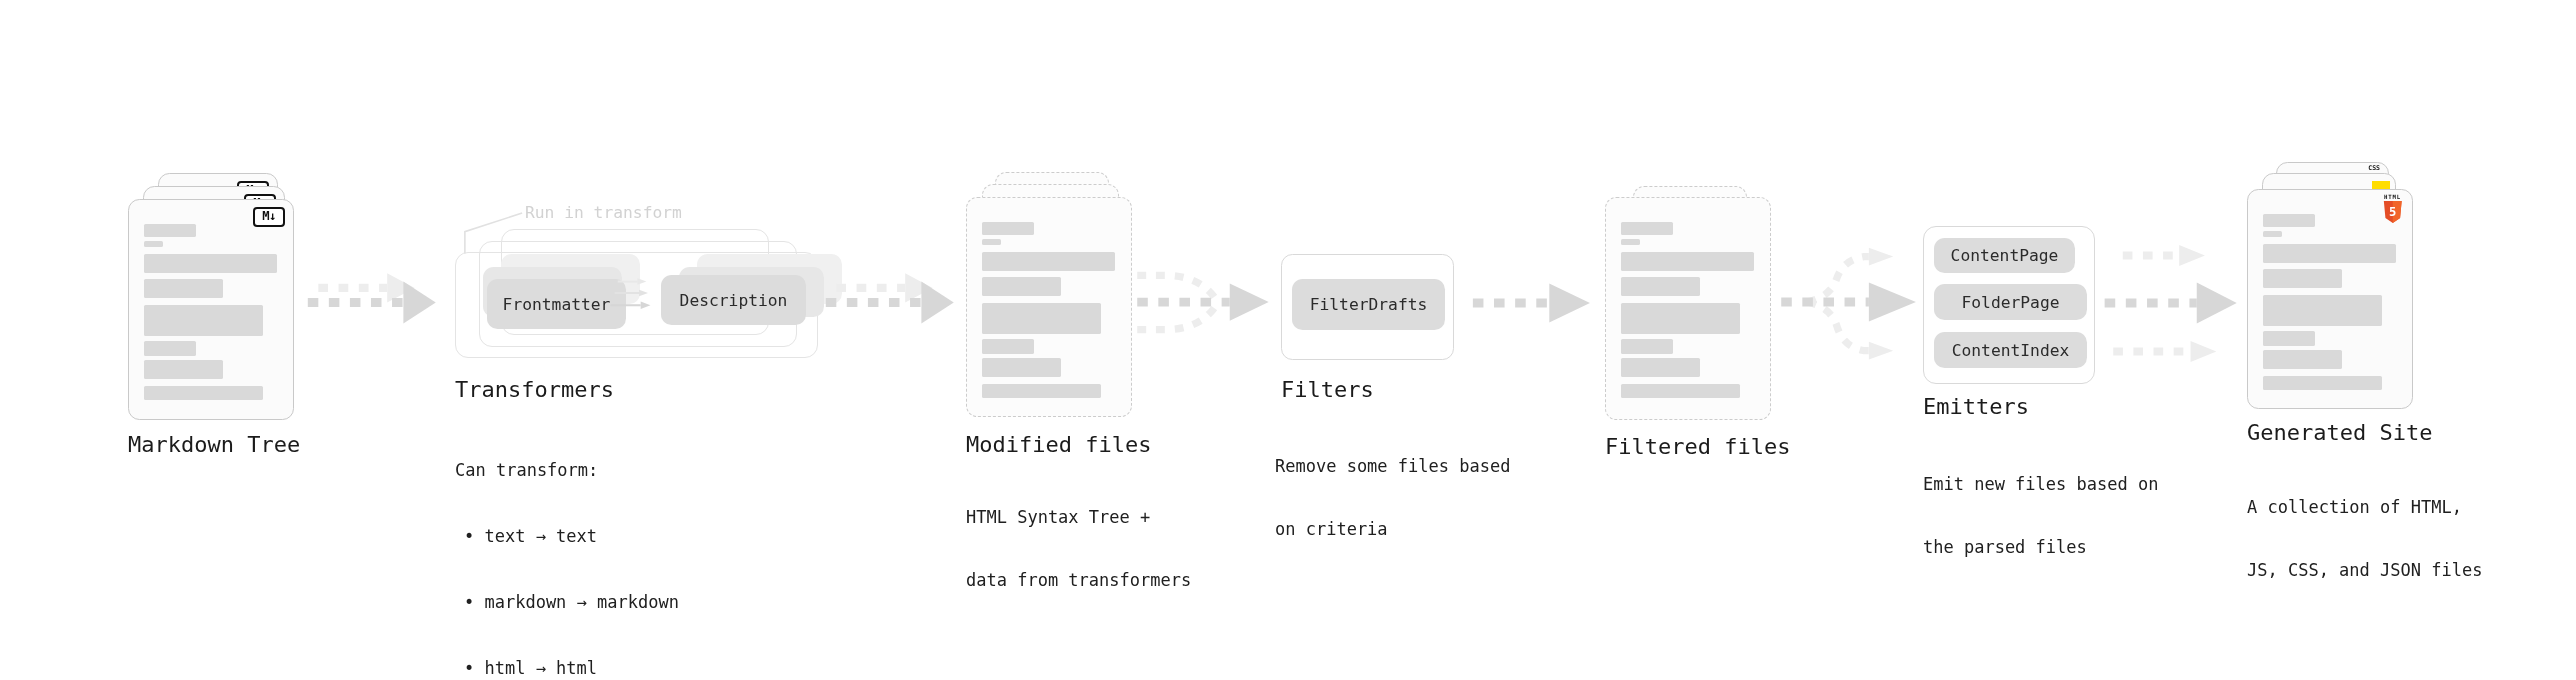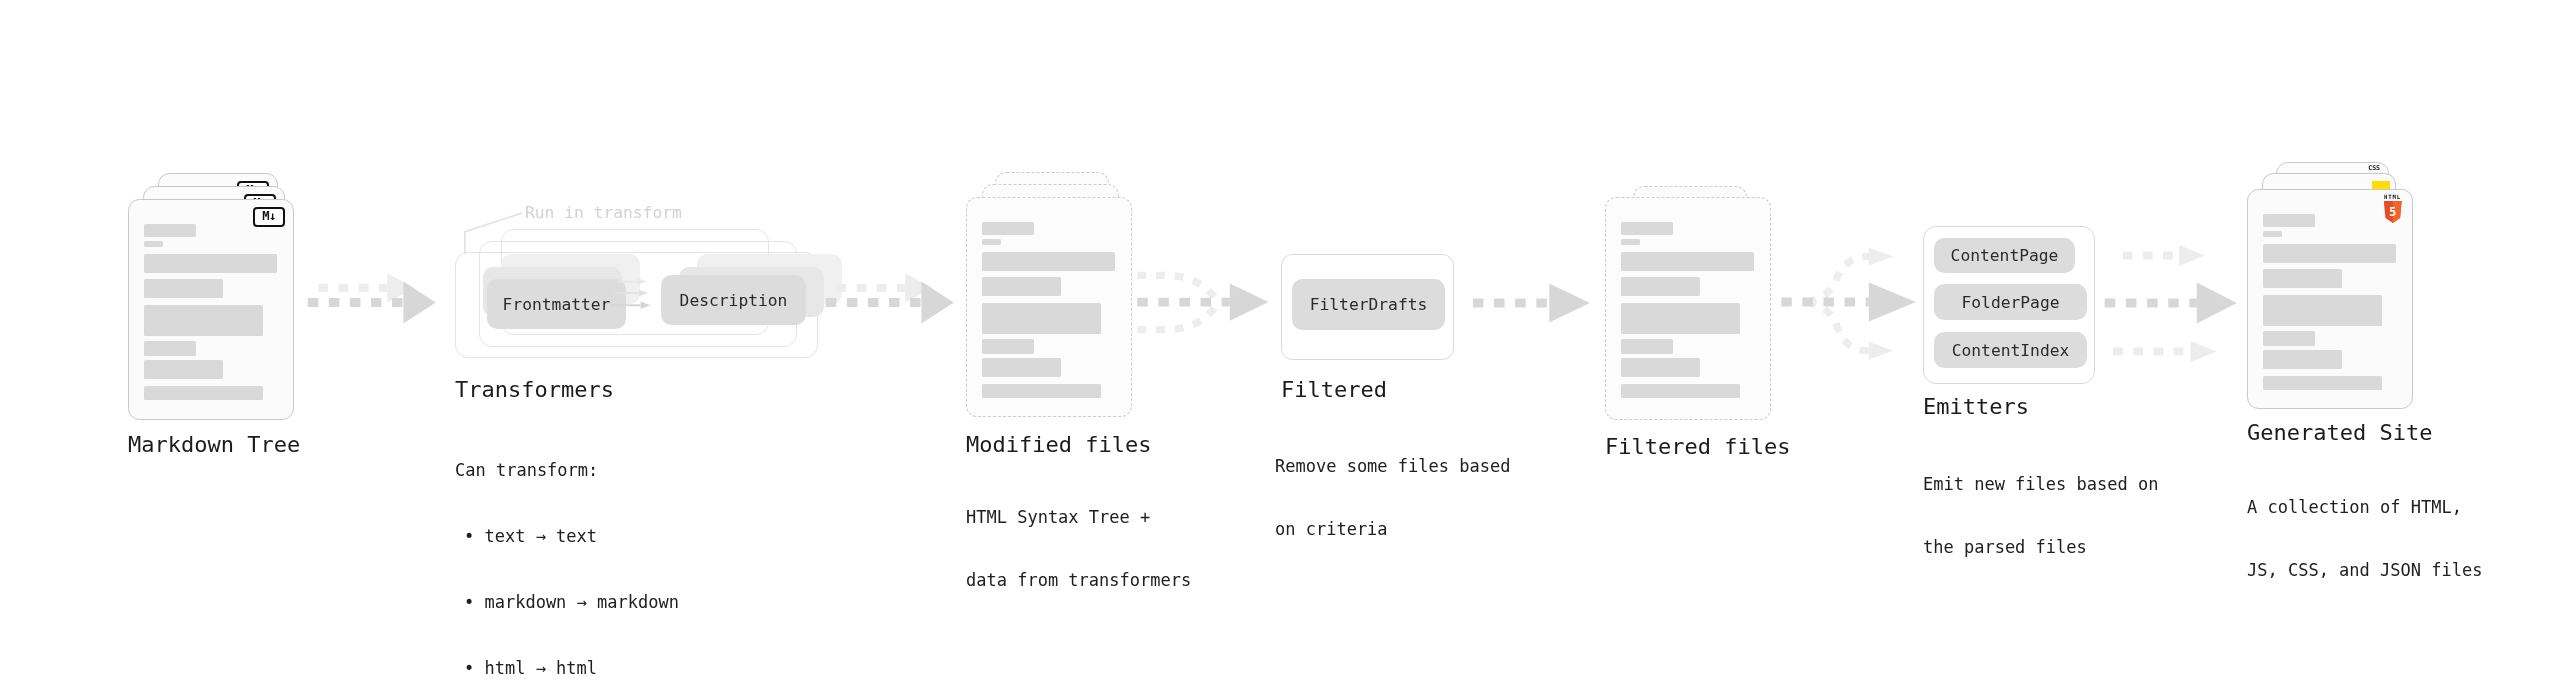--- a/index.html
+++ b/index.html
@@ -162,21 +162,21 @@
   <svg class="arrow" style="left:1134px;top:268px" width="142" height="69" viewBox="0 0 175 85">
     <path class="db" d="M4,9 h34 q44,0 64,31"></path>
     <path class="db" d="M4,76 h34 q44,0 64,-31"></path>
     <path class="dd" d="M4,42 H118"></path>
     <polygon class="hd" points="118,19 166,42 118,65"></polygon>
   </svg>
 
   <div>
     <div class="panel" style="left:1281px;top:254px;width:173px;height:106px"></div>
     <div class="pill" style="left:1292px;top:279px;width:153px;height:51px">FilterDrafts</div>
-    <div class="stage-label" style="left:1281px;top:377px">Filtered</div>
+    <div class="stage-label" style="left:1281px;top:377px">Filters</div>
     <div class="stage-desc" style="left:1275px;top:414px">
       <div>Remove some files based</div>
       <div>on criteria</div>
     </div>
   </div>
 
   <svg class="arrow" style="left:1468px;top:280px" width="126" height="46" viewBox="0 0 155 56">
     <path class="dd" d="M6,28 H100"></path>
     <polygon class="hd" points="100,4 150,28 100,52"></polygon>
   </svg>

